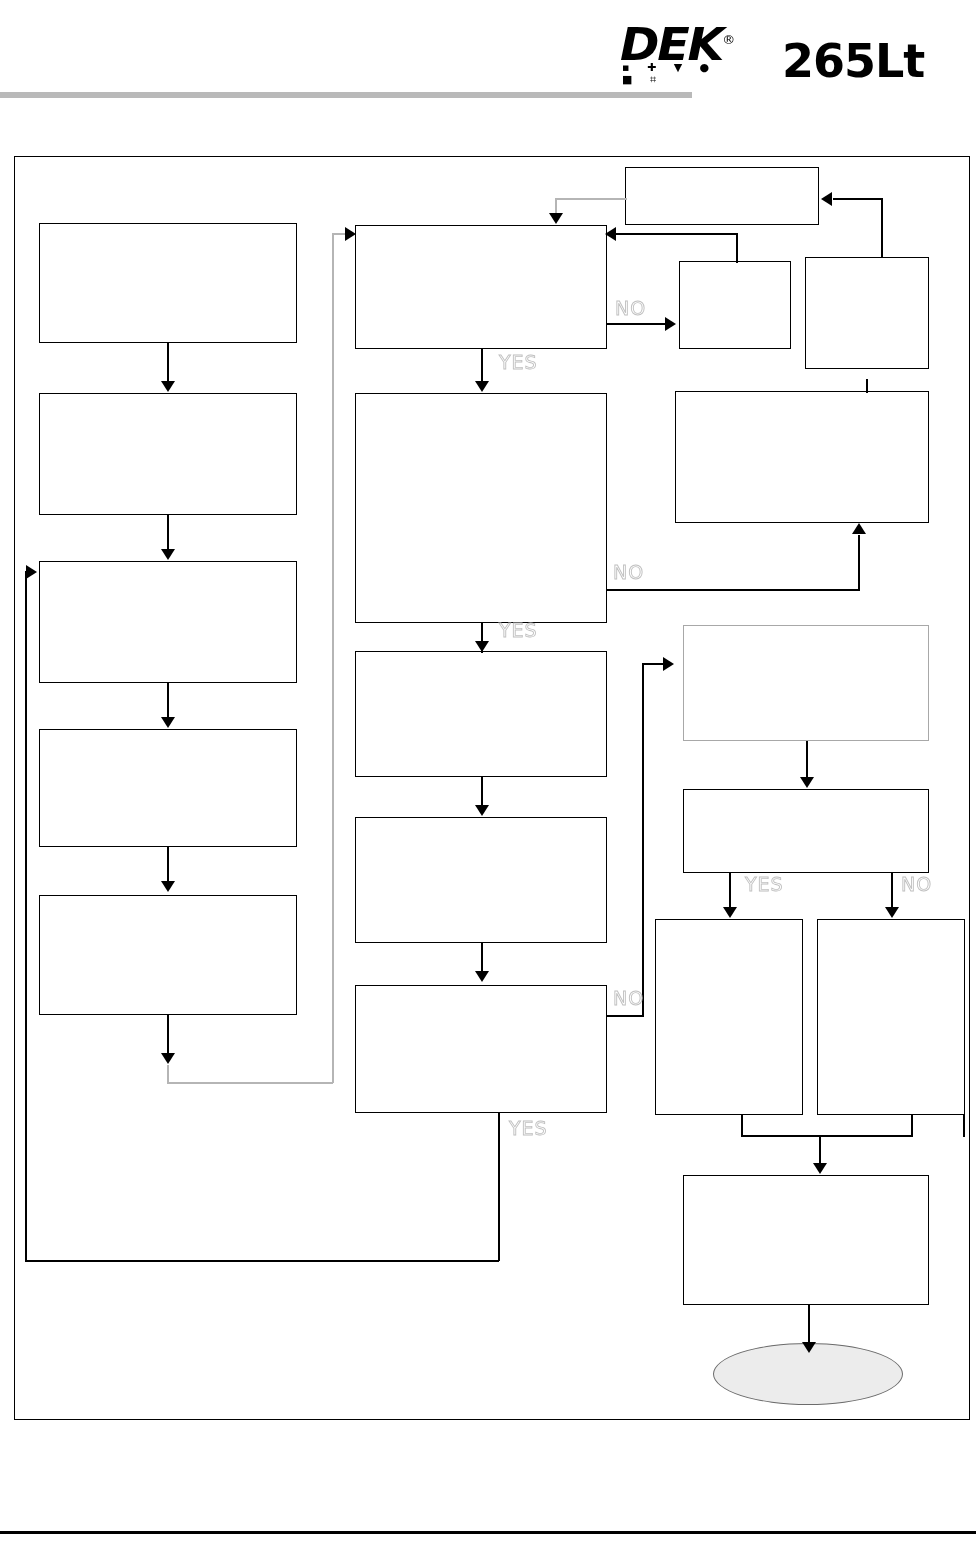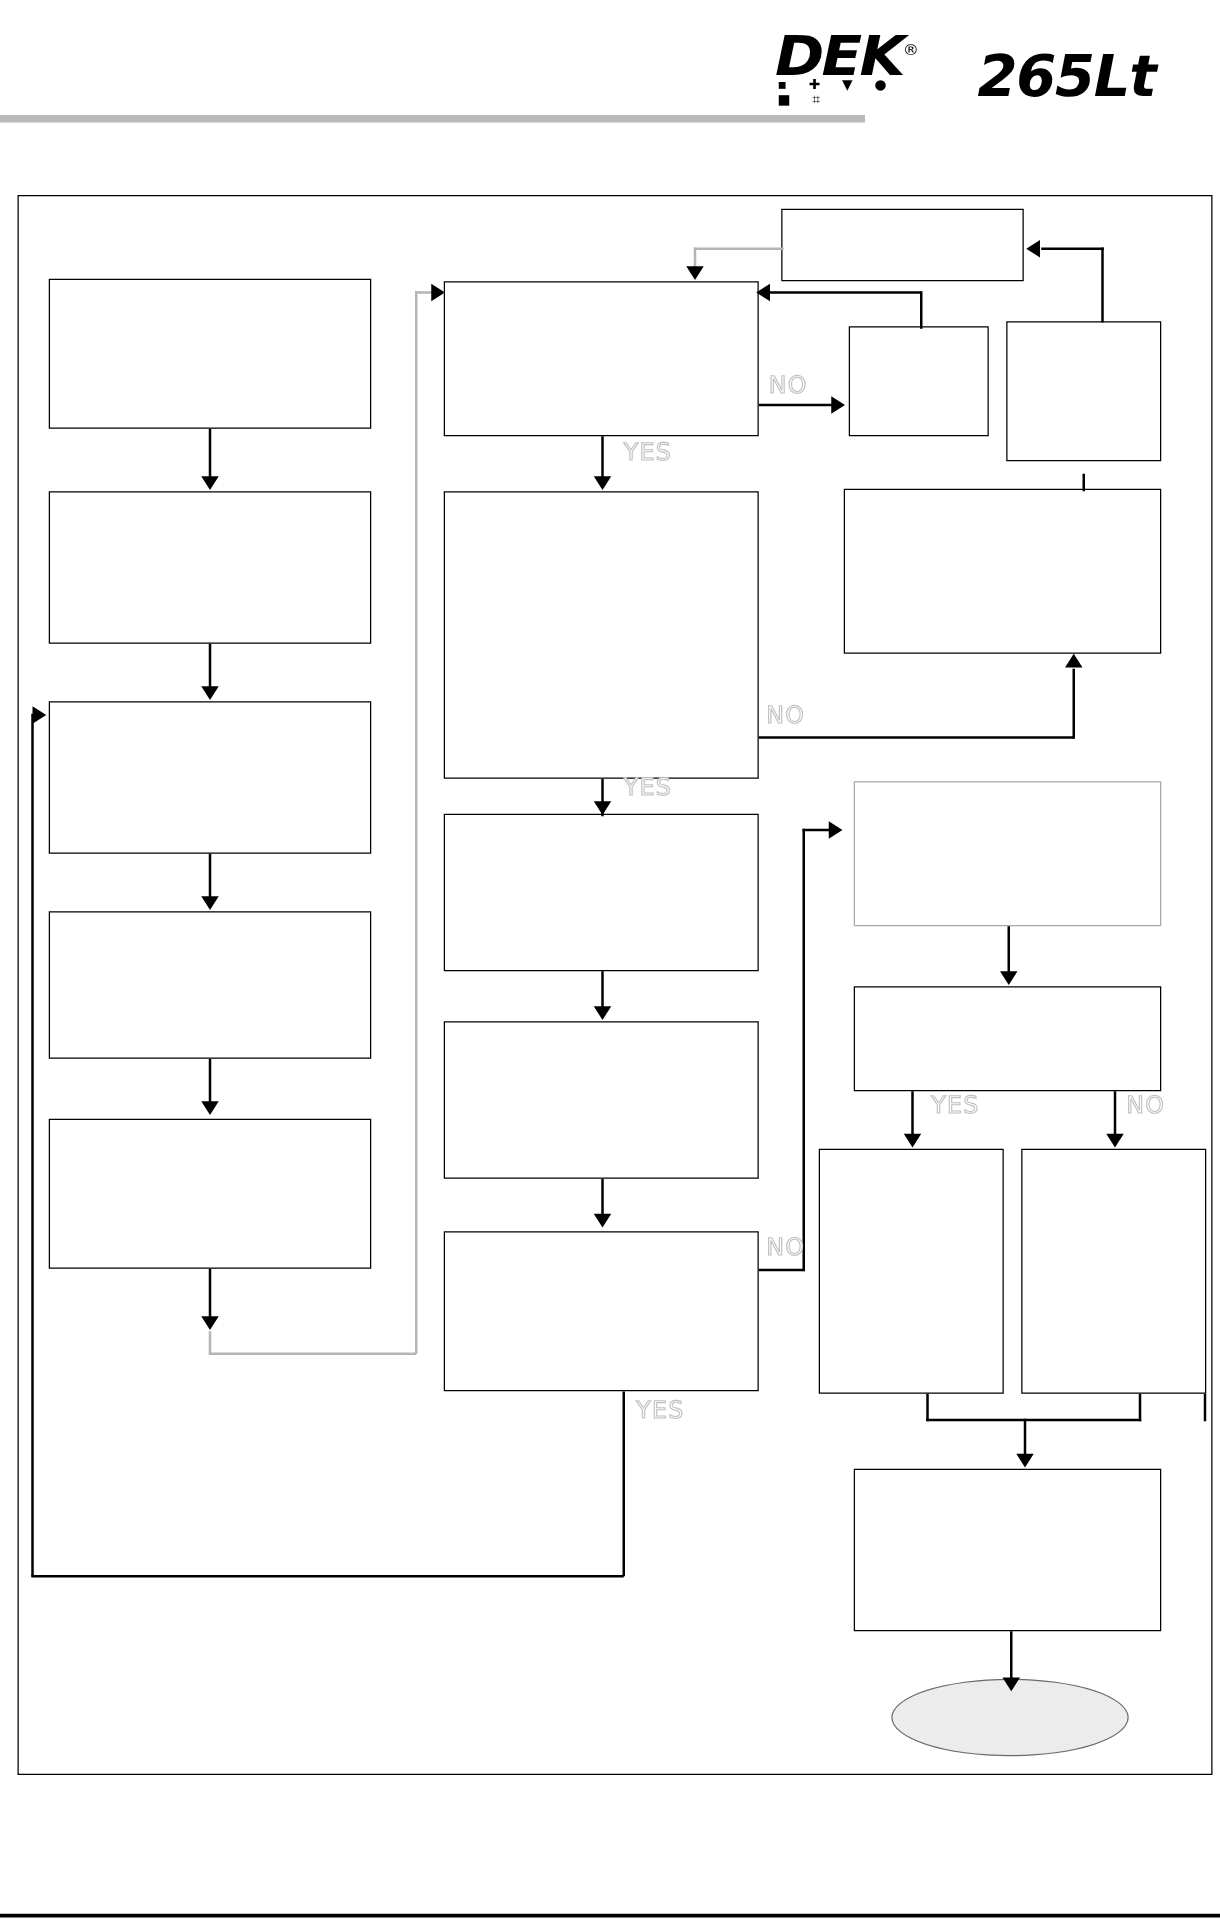--- a/index.html
+++ b/index.html
@@ -38,21 +38,21 @@
     left:762px;top:2px;
     font-family:"DejaVu Sans", sans-serif;
     font-weight:bold;font-style:italic;font-size:46px;line-height:46px;
     color:#ffffff;
     -webkit-text-stroke:1.4px #555;
     letter-spacing:-1px;
   }
   .model-bot{
     left:770px;top:38px;
     font-family:"DejaVu Sans", sans-serif;
-    font-weight:bold;font-style:italic;font-size:46px;line-height:46px;
+    font-weight:bold;font-size:46px;line-height:46px;
     color:#000000;
     letter-spacing:-1px;
   }
   .hdr-rule{
     position:absolute;left:0px;top:92px;width:692px;height:6px;
     background:#b9b9b9;
   }
   .ftr-rule{
     position:absolute;left:0px;top:1531px;width:976px;height:3px;
     background:#000000;

